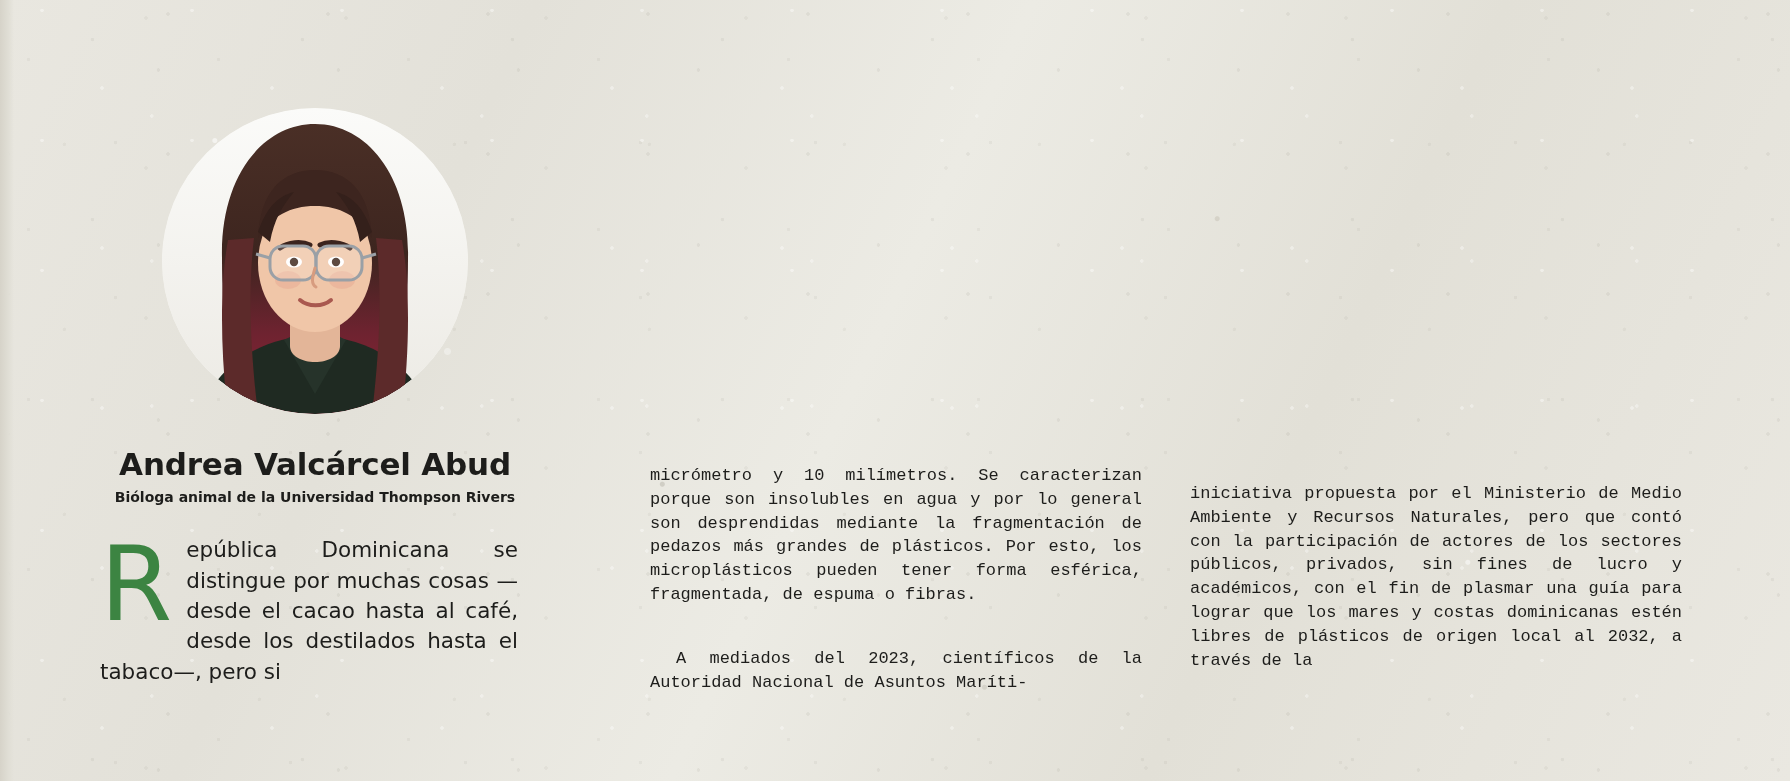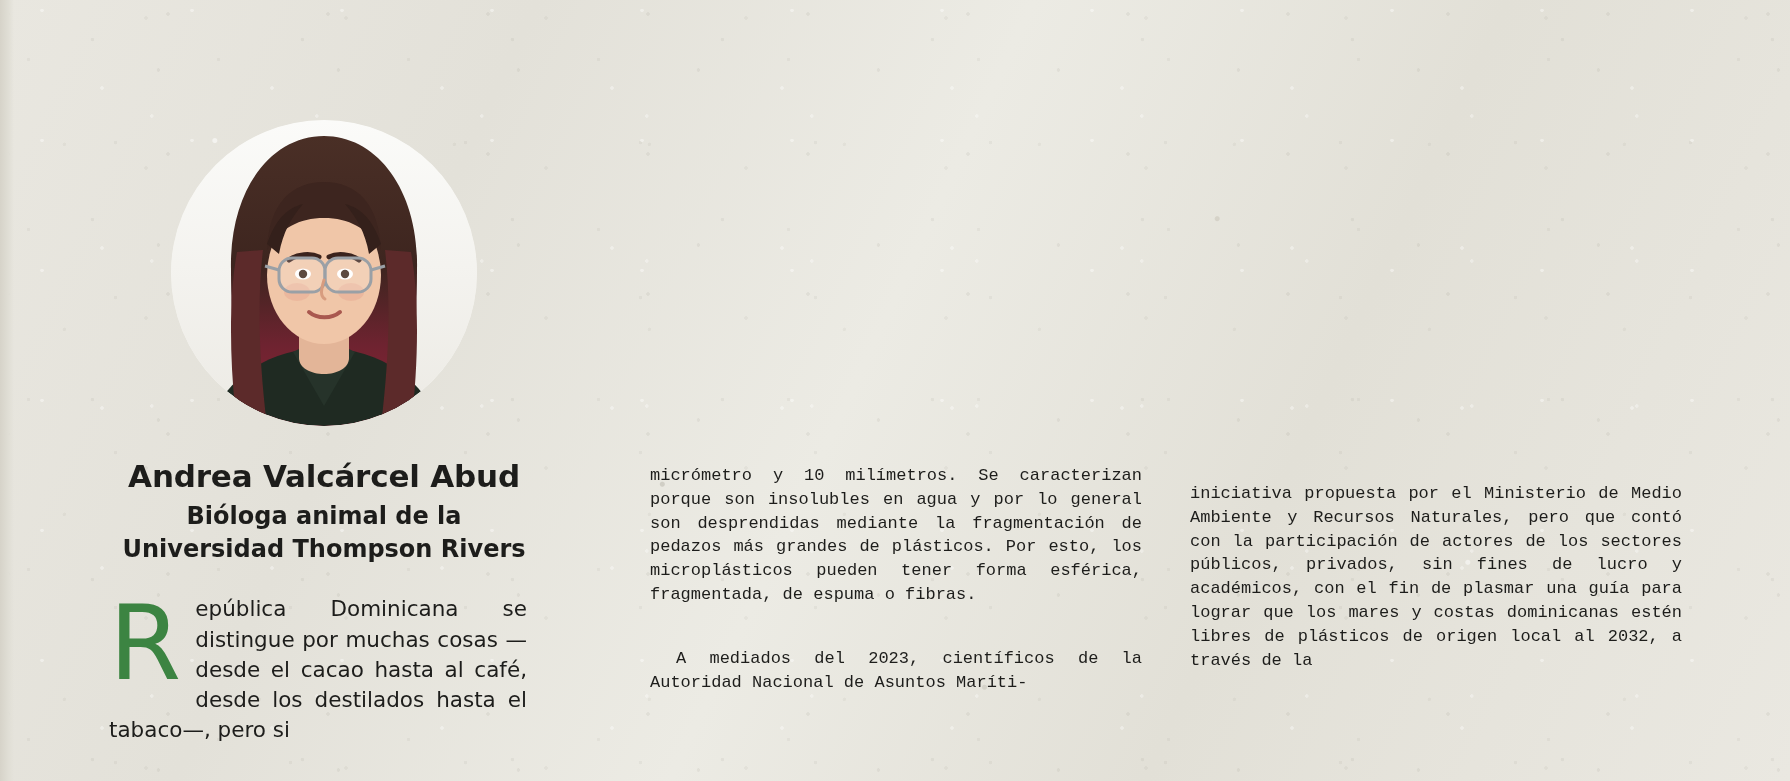--- a/index.html
+++ b/index.html
@@ -55,23 +55,22 @@
     position: absolute;
     left: 0; top: 0;
     width: 14px; height: 781px;
     background: linear-gradient(90deg, #d6d3c9 0%, #e0ded5 60%, rgba(232,230,223,0) 100%);
   }
 
   
   .left-col {
     position: absolute;
     left: 100px;
-    top: 120px;
+    top: 108px;
     width: 430px;
-    margin-left: 9px;
   }
 
   .portrait {
     width: 306px;
     height: 306px;
     margin: 0 auto;
     border-radius: 50%;
     overflow: hidden;
     position: relative;
     background: #f4f3ef;
@@ -85,21 +84,21 @@
     font-weight: bold;
     font-size: 31px;
     letter-spacing: -0.2px;
     color: #1d1d1b;
   }
   .byline-role {
     margin-top: 6px;
     text-align: center;
     font-family: "DejaVu Sans", sans-serif;
     font-weight: bold;
-    font-size: 24px;
+    font-size: 14px;
     line-height: 1.38;
     color: #1d1d1b;
   }
 
   .lede {
     margin-top: 28px;
     width: 418px;
     font-family: "DejaVu Sans", sans-serif;
     font-size: 21.5px;
     line-height: 1.41;

